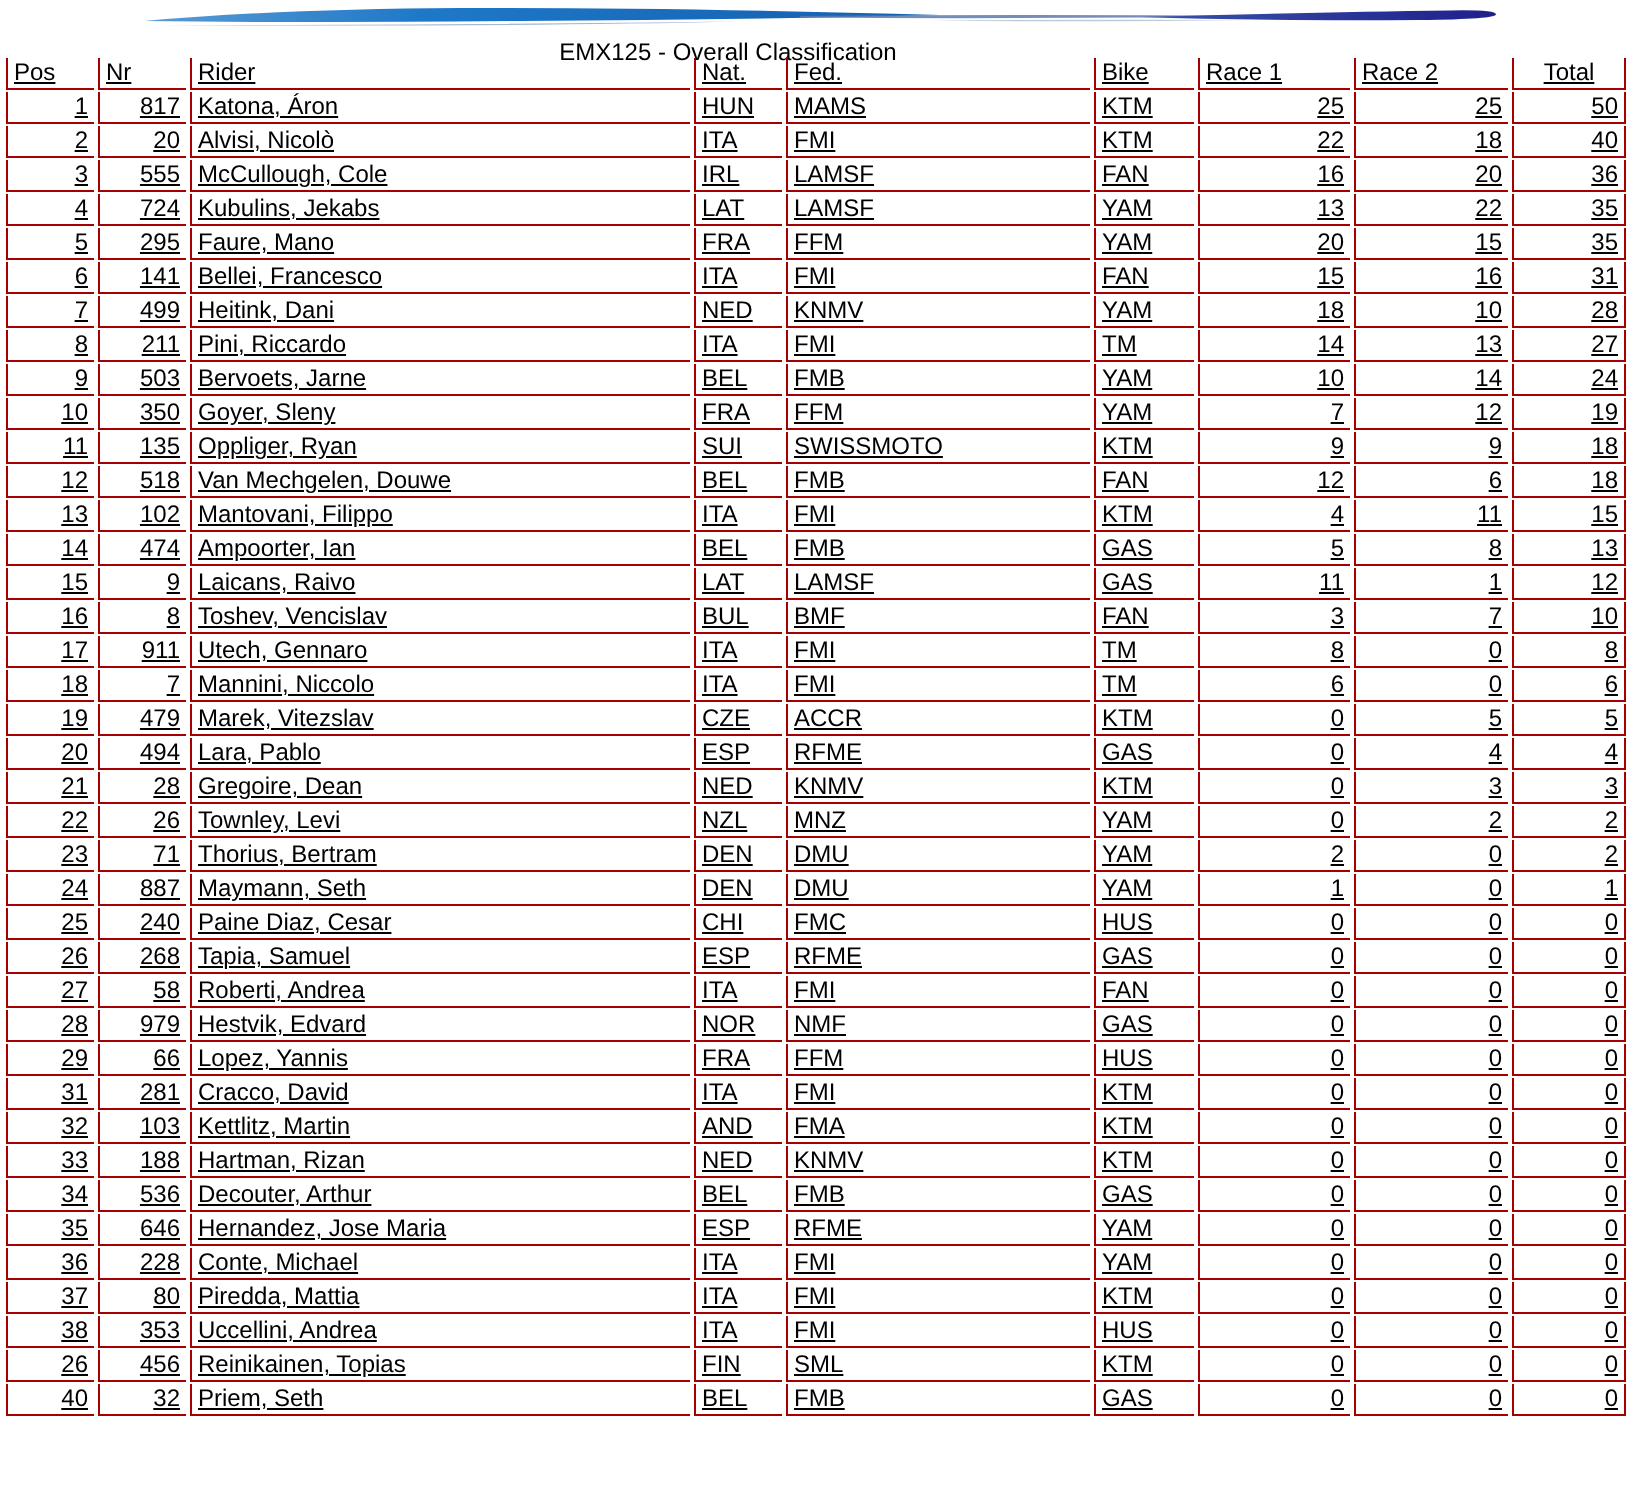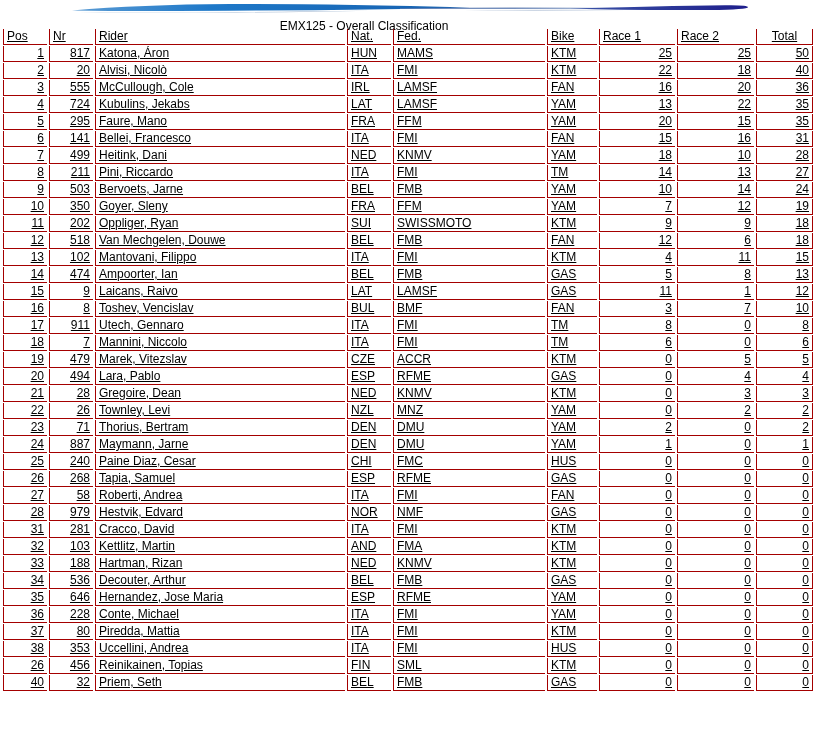--- a/index.html
+++ b/index.html
@@ -218,21 +218,21 @@
         <td>Goyer, Sleny</td>
         <td>FRA</td>
         <td>FFM</td>
         <td>YAM</td>
         <td class="num">7</td>
         <td class="num">12</td>
         <td class="num">19</td>
       </tr>
       <tr>
         <td class="num">11</td>
-        <td class="num">202</td>
+        <td class="num">135</td>
         <td>Oppliger, Ryan</td>
         <td>SUI</td>
         <td>SWISSMOTO</td>
         <td>KTM</td>
         <td class="num">9</td>
         <td class="num">9</td>
         <td class="num">18</td>
       </tr>
       <tr>
         <td class="num">12</td>
@@ -362,21 +362,21 @@
         <td>DEN</td>
         <td>DMU</td>
         <td>YAM</td>
         <td class="num">2</td>
         <td class="num">0</td>
         <td class="num">2</td>
       </tr>
       <tr>
         <td class="num">24</td>
         <td class="num">887</td>
-        <td>Maymann, Jarne</td>
+        <td>Maymann, Seth</td>
         <td>DEN</td>
         <td>DMU</td>
         <td>YAM</td>
         <td class="num">1</td>
         <td class="num">0</td>
         <td class="num">1</td>
       </tr>
       <tr>
         <td class="num">25</td>
         <td class="num">240</td>
@@ -415,20 +415,31 @@
         <td class="num">979</td>
         <td>Hestvik, Edvard</td>
         <td>NOR</td>
         <td>NMF</td>
         <td>GAS</td>
         <td class="num">0</td>
         <td class="num">0</td>
         <td class="num">0</td>
       </tr>
       <tr>
+        <td class="num">29</td>
+        <td class="num">66</td>
+        <td>Lopez, Yannis</td>
+        <td>FRA</td>
+        <td>FFM</td>
+        <td>HUS</td>
+        <td class="num">0</td>
+        <td class="num">0</td>
+        <td class="num">0</td>
+      </tr>
+      <tr>
         <td class="num">31</td>
         <td class="num">281</td>
         <td>Cracco, David</td>
         <td>ITA</td>
         <td>FMI</td>
         <td>KTM</td>
         <td class="num">0</td>
         <td class="num">0</td>
         <td class="num">0</td>
       </tr>

